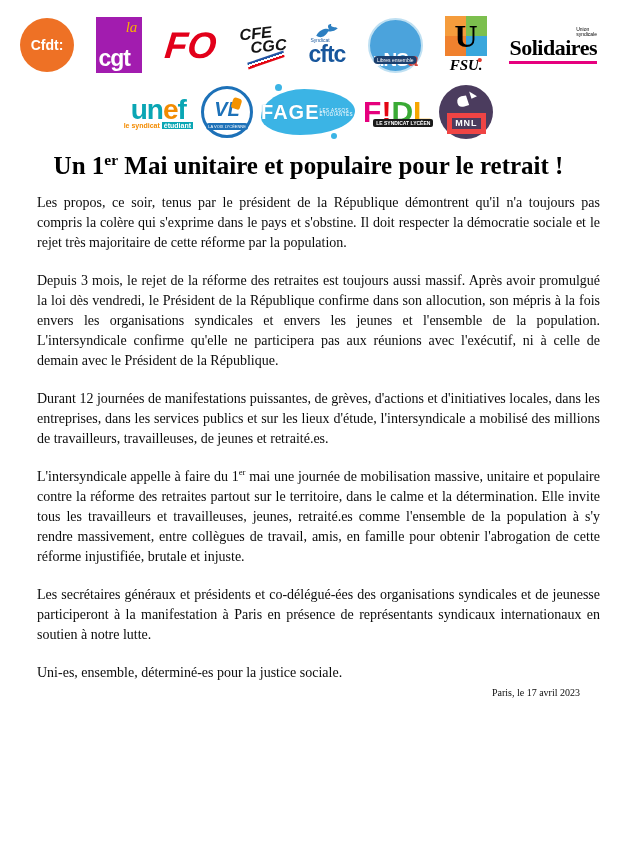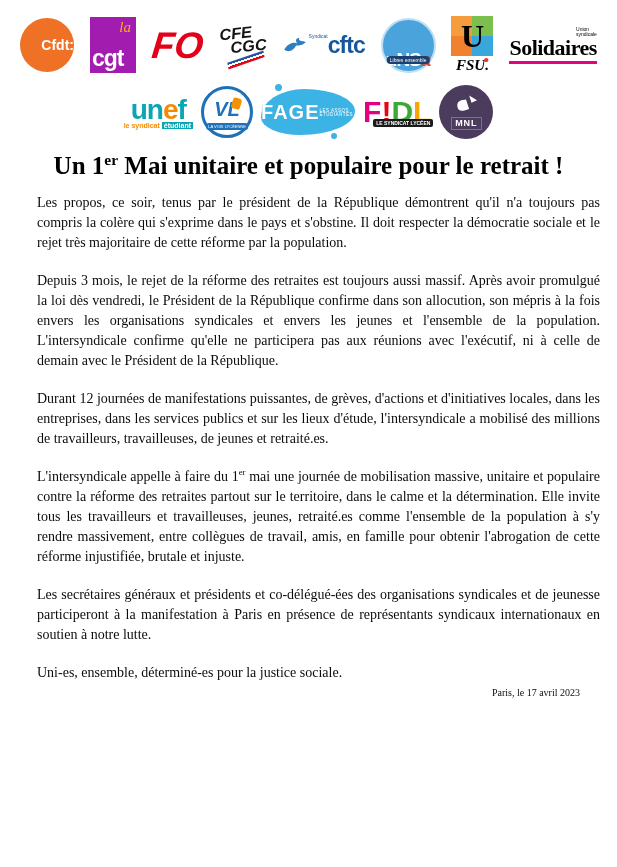--- a/index.html
+++ b/index.html
@@ -4,37 +4,37 @@
 <style>
   html,body{margin:0;padding:0;background:#e8e8e8;}
   .page{width:617px;height:867px;background:#ffffff;margin:0 auto;overflow:hidden;position:relative;}
 
   
   .logo-row1{display:flex;align-items:center;justify-content:space-between;padding:14px 20px 0 20px;height:62px;}
   .logo-row2{display:flex;align-items:center;justify-content:center;gap:8px;margin-top:10px;height:52px;}
   .logo{font-family:"Liberation Sans",sans-serif;flex:0 0 auto;}
 
   
-  .cfdt-circle{width:54px;height:54px;border-radius:50%;background:#ee7125;color:#fff;display:flex;align-items:center;justify-content:flex-end;font-weight:bold;font-size:14px;}
+  .cfdt-circle{width:54px;height:54px;border-radius:50%;background:#ee7125;color:#fff;display:flex;align-items:center;justify-content:center;font-weight:bold;font-size:14px;}
 
   
   .cgt-box{width:46px;height:56px;background:#a21caf;position:relative;}
   .cgt-la{position:absolute;top:2px;right:5px;color:#f9b000;font-family:"Liberation Serif",serif;font-style:italic;font-size:15px;}
   .cgt-main{position:absolute;bottom:1px;left:2px;color:#fff;font-weight:bold;font-size:23px;letter-spacing:-1px;}
 
   
   .fo-mark{color:#e2001a;font-weight:900;font-style:italic;font-size:37px;transform:skewX(-6deg);line-height:1;}
 
   
   .cfecgc{display:flex;flex-direction:column;color:#141414;font-weight:900;font-size:16px;line-height:14px;transform:skewX(-10deg) rotate(-6deg);}
   .cfecgc .l2{margin-left:12px;}
   .cfecgc-stripe{width:36px;height:7px;margin:3px 0 0 10px;background:linear-gradient(#2456a4 34%,#ffffff 34% 63%,#e30613 63%);transform:rotate(-14deg);}
 
   
-  .cftc{display:flex;flex-direction:row;align-items:center;line-height:1;}
+  .cftc{display:flex;flex-direction:column;align-items:center;line-height:1;}
   .cftc-sub{font-size:5px;color:#17569c;align-self:flex-start;margin-left:2px;}
   .cftc-main{color:#17569c;font-weight:bold;font-size:23px;letter-spacing:-1px;}
 
   
   .unsa-circle{width:55px;height:55px;border-radius:50%;background:#4ba3dc;border:2px solid #bfe0f2;box-sizing:border-box;position:relative;display:flex;align-items:flex-end;justify-content:center;}
   .unsa-text{font-weight:bold;font-size:19px;color:#fff;letter-spacing:-1px;}
   .unsa-accent{color:#d5453c;font-style:italic;}
   .unsa-banner{position:absolute;bottom:7px;left:50%;transform:translateX(-50%);background:#1b3f6e;color:#fff;font-size:5px;padding:1px 3px;border-radius:5px;white-space:nowrap;}
 
   
@@ -77,21 +77,21 @@
   .fage-sub{color:#fff;font-size:4.5px;letter-spacing:.5px;margin-top:2px;}
 
   
   .fidl{position:relative;}
   .fidl-main{font-weight:900;font-size:30px;line-height:1;letter-spacing:0;}
   .fidl-f{color:#e5007d;}.fidl-x{color:#e30613;}.fidl-d{color:#3aaa35;}.fidl-l{color:#f7a600;}
   .fidl-banner{position:absolute;right:-2px;bottom:0;background:#1a1a1a;color:#fff;font-size:5px;font-weight:bold;padding:1px 3px;border-radius:2px;white-space:nowrap;}
 
   
   .mnl-circle{width:54px;height:54px;border-radius:50%;background:#4b3c5e;display:flex;flex-direction:column;align-items:center;justify-content:center;}
-  .mnl-label{color:#fff;font-weight:bold;font-size:9px;letter-spacing:1px;border:1px solid #ef4444;padding:0 3px;margin-top:1px;line-height:1.3;}
+  .mnl-label{color:#fff;font-weight:bold;font-size:9px;letter-spacing:1px;border:5px solid #ef4444;padding:0 3px;margin-top:1px;line-height:1.3;}
 
   
   .doc-title{margin-top:14px;text-align:center;font-family:"Liberation Serif",serif;font-weight:bold;font-size:25px;color:#000;}
   .doc-title sup,.doc-body sup{font-size:0.62em;vertical-align:super;line-height:0;}
   .doc-body{padding:13px 17px 0 37px;font-family:"Liberation Serif",serif;font-size:14px;line-height:1.43;text-align:justify;color:#0b0b0b;}
   .doc-body p{margin:0 0 18px 0;}
   .doc-body p.last{margin-bottom:4px;}
   .dateline{text-align:right;font-family:"Liberation Serif",serif;font-size:10px;color:#0b0b0b;padding-right:37px;}
 </style>
 </head>

